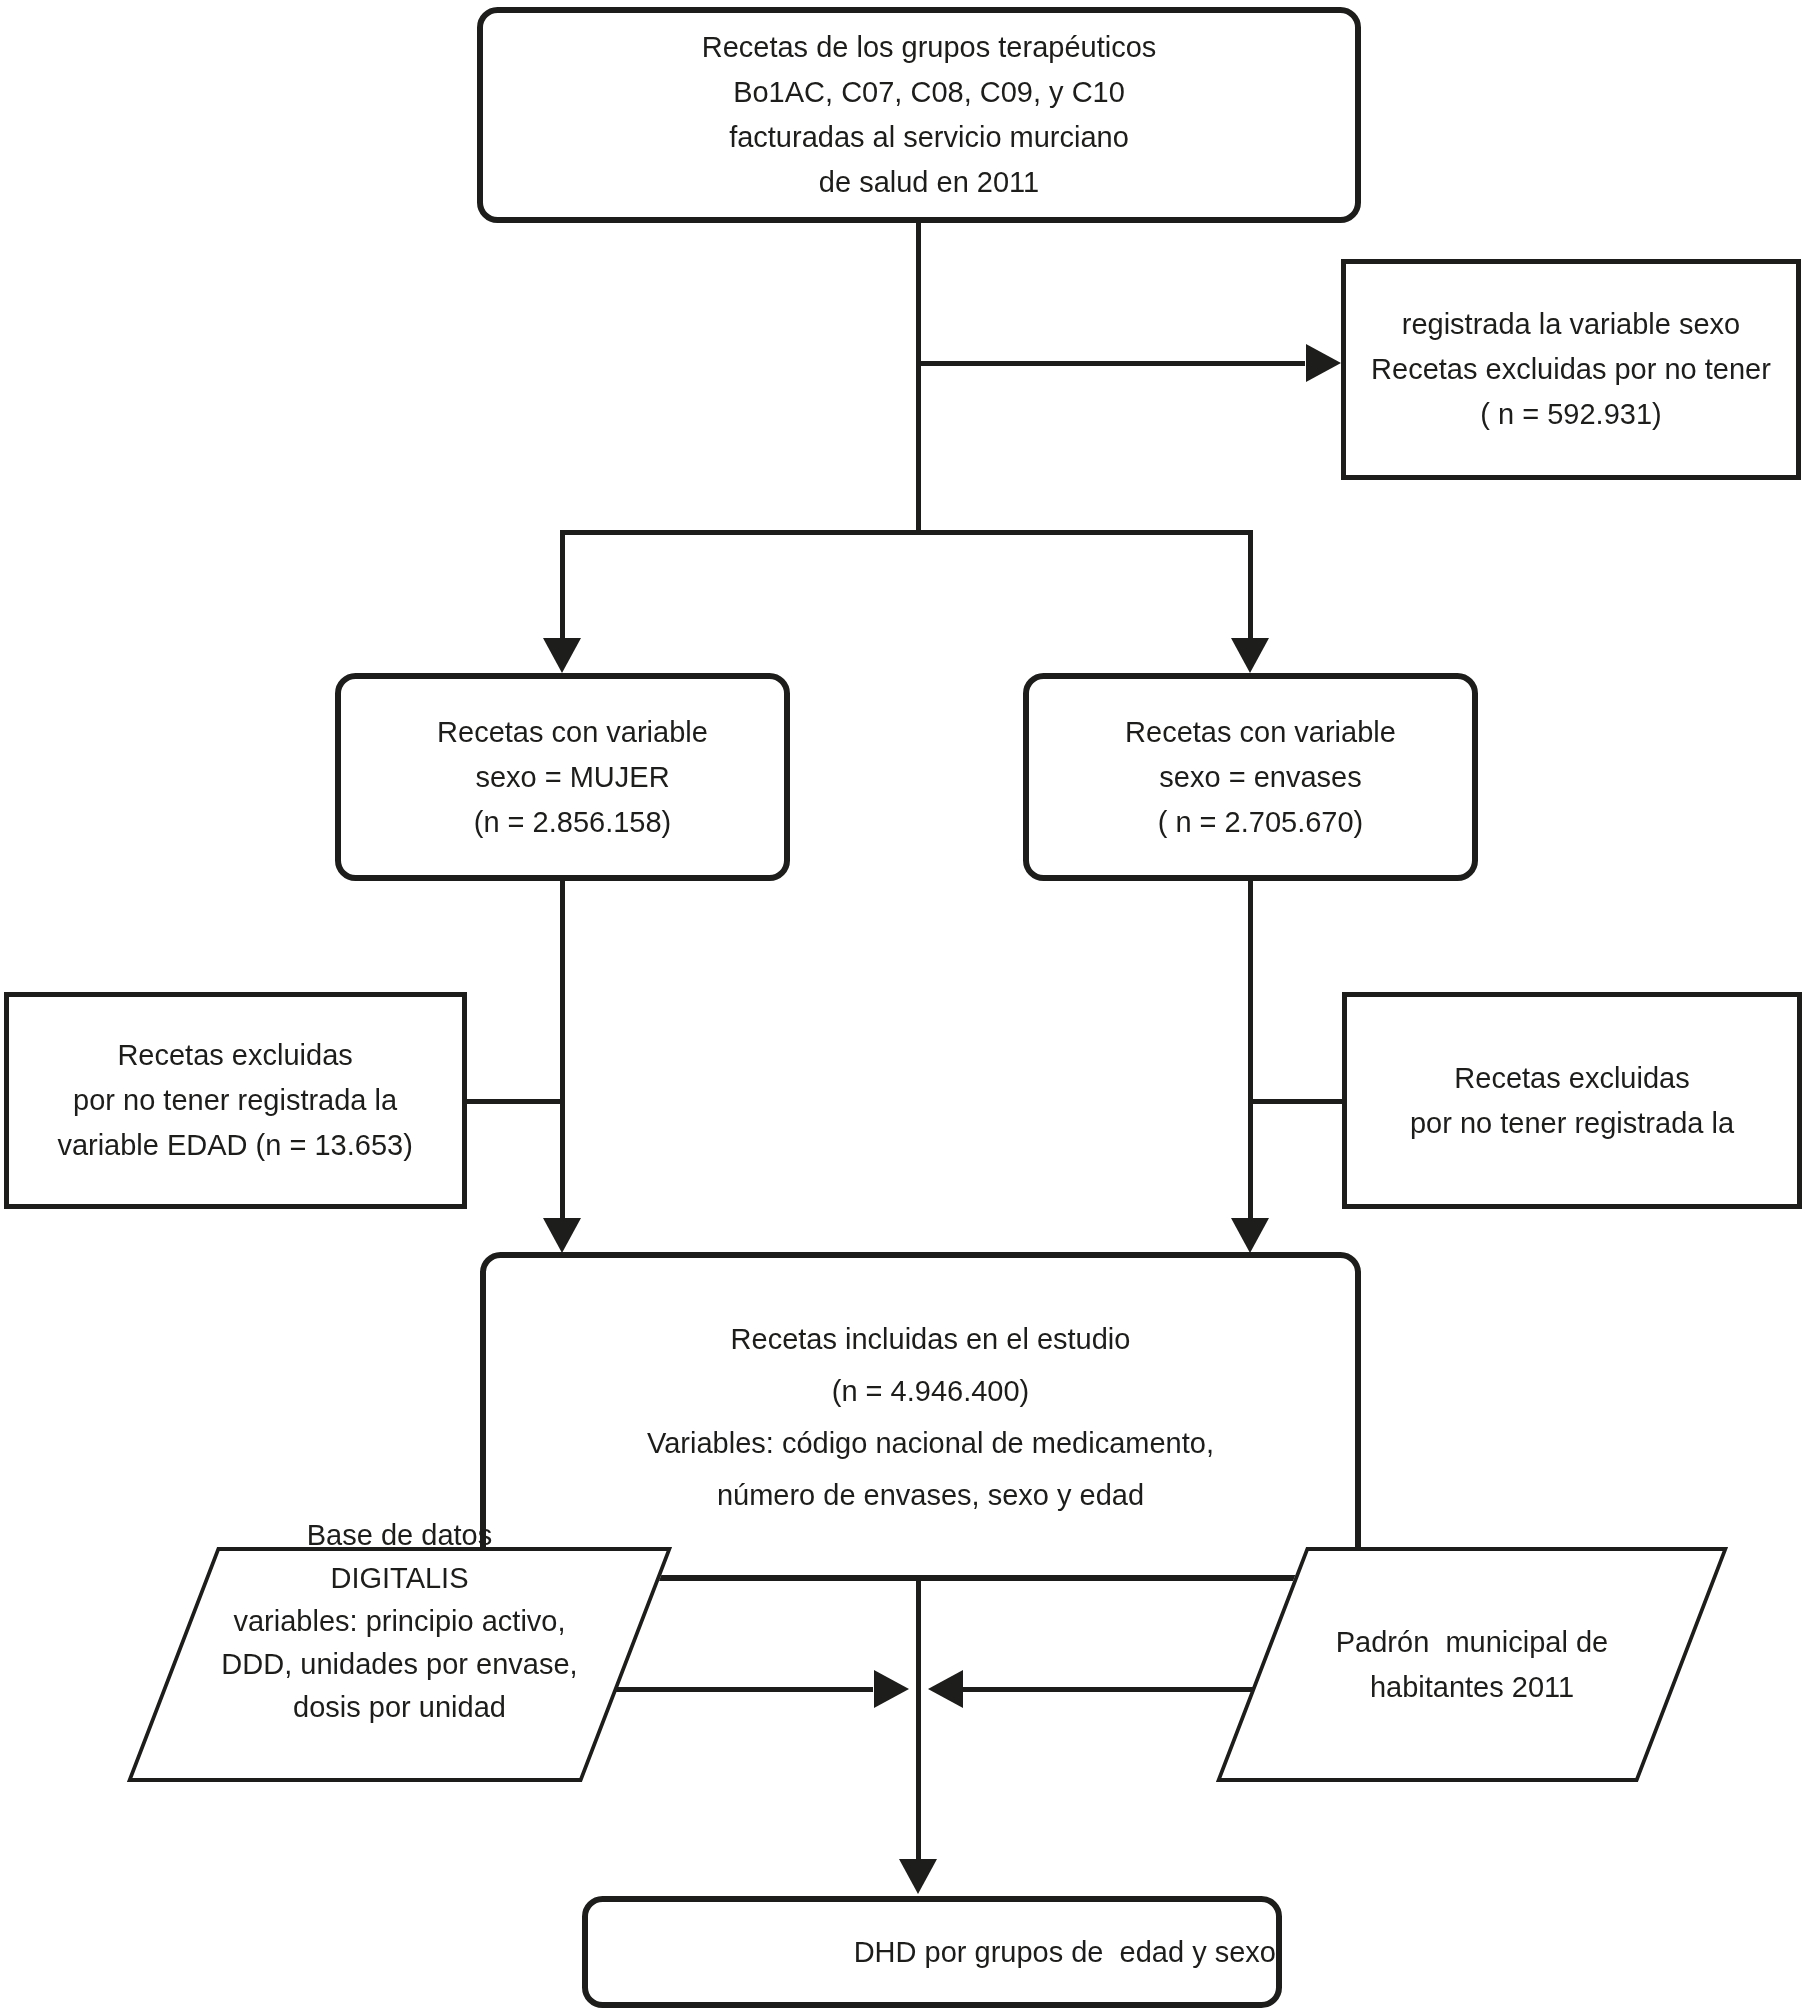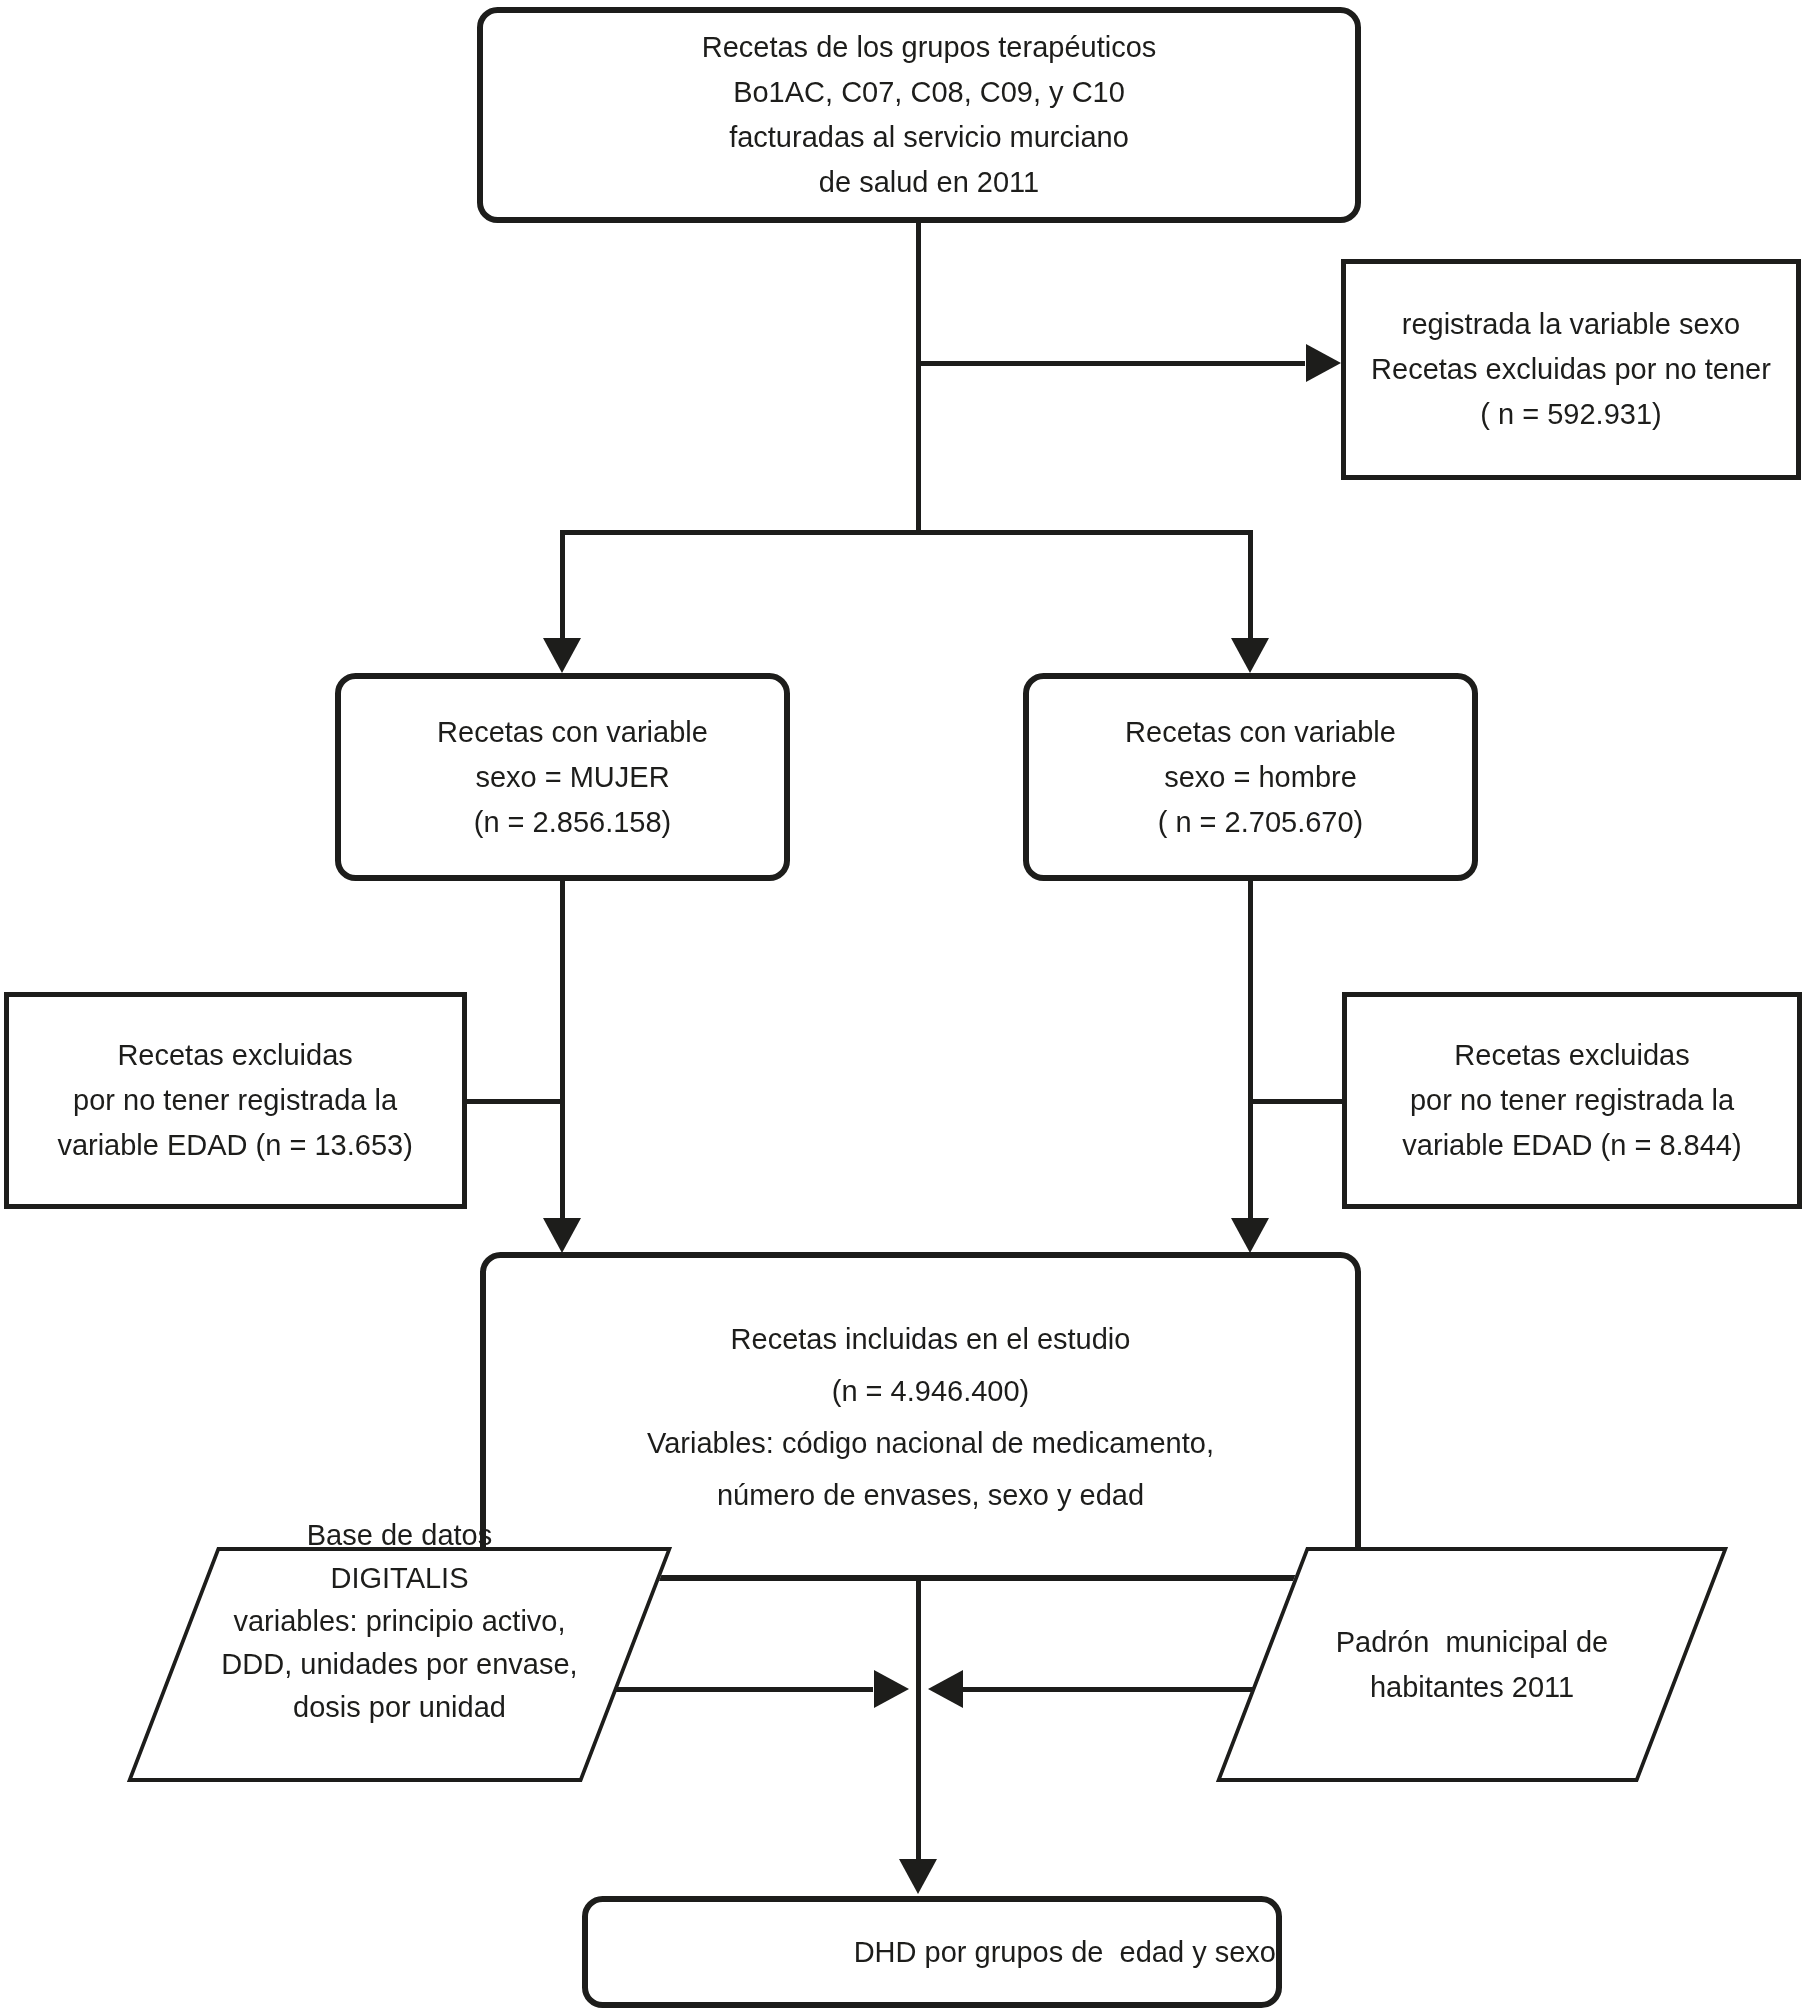--- a/index.html
+++ b/index.html
@@ -90,40 +90,39 @@
   <div class="arrow arrow-down" style="left:1231px;top:638px;"></div>
 
   <div class="box rounded" style="left:335px;top:673px;width:455px;height:208px;">
     <div class="ln">Recetas con variable</div>
     <div class="ln">sexo = MUJER</div>
     <div class="ln">(n = 2.856.158)</div>
   </div>
 
   <div class="box rounded" style="left:1023px;top:673px;width:455px;height:208px;">
     <div class="ln">Recetas con variable</div>
-    <div class="ln">sexo = hombre</div>
+    <div class="ln">sexo = envases</div>
     <div class="ln">( n = 2.705.670)</div>
   </div>
 
   <div class="vline" style="left:560px;top:881px;width:4.8px;height:337px;"></div>
   <div class="arrow arrow-down" style="left:543px;top:1218px;"></div>
   <div class="vline" style="left:1248px;top:881px;width:4.8px;height:337px;"></div>
   <div class="arrow arrow-down" style="left:1231px;top:1218px;"></div>
 
   <div class="box sharp" style="left:3.6px;top:992px;width:463px;height:217px;">
     <div class="ln">Recetas excluidas</div>
     <div class="ln">por no tener registrada la</div>
     <div class="ln">variable EDAD (n = 13.653)</div>
   </div>
   <div class="hline" style="left:465px;top:1099px;width:98px;height:4.8px;"></div>
 
   <div class="box sharp" style="left:1342px;top:992px;width:460px;height:217px;">
     <div class="ln">Recetas excluidas</div>
     <div class="ln">por no tener registrada la</div>
-    <div class="ln">variable EDAD (n = 8.844)</div>
   </div>
   <div class="hline" style="left:1250px;top:1099px;width:92px;height:4.8px;"></div>
 
   <div class="box rounded lh-lg" style="left:480px;top:1252px;width:881px;height:329px;">
     <div class="ln">Recetas incluidas en el estudio</div>
     <div class="ln">(n = 4.946.400)</div>
     <div class="ln">Variables: código nacional de medicamento,</div>
     <div class="ln">número de envases, sexo y edad</div>
   </div>
 

